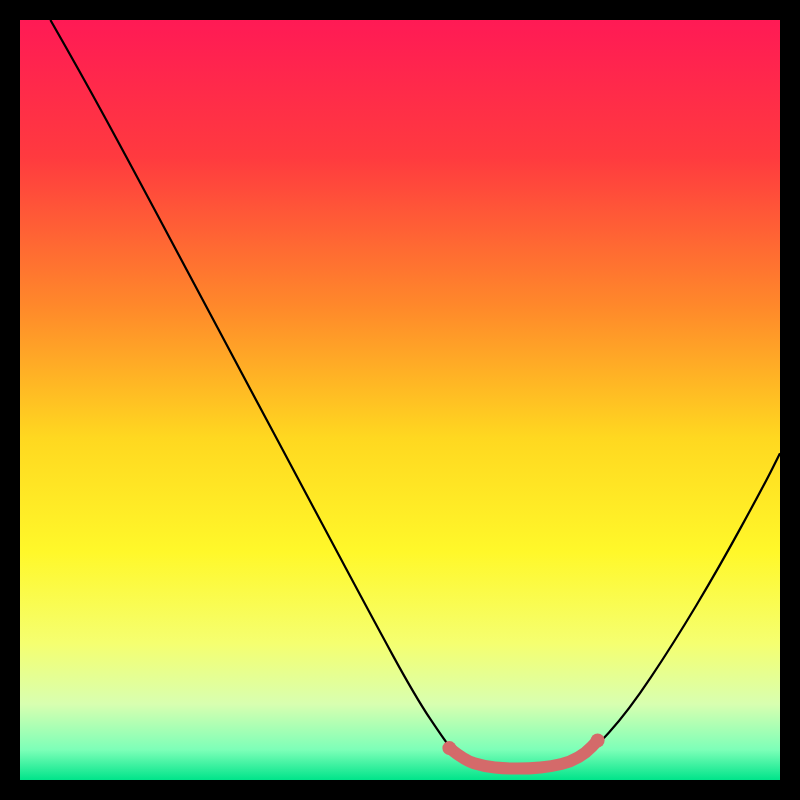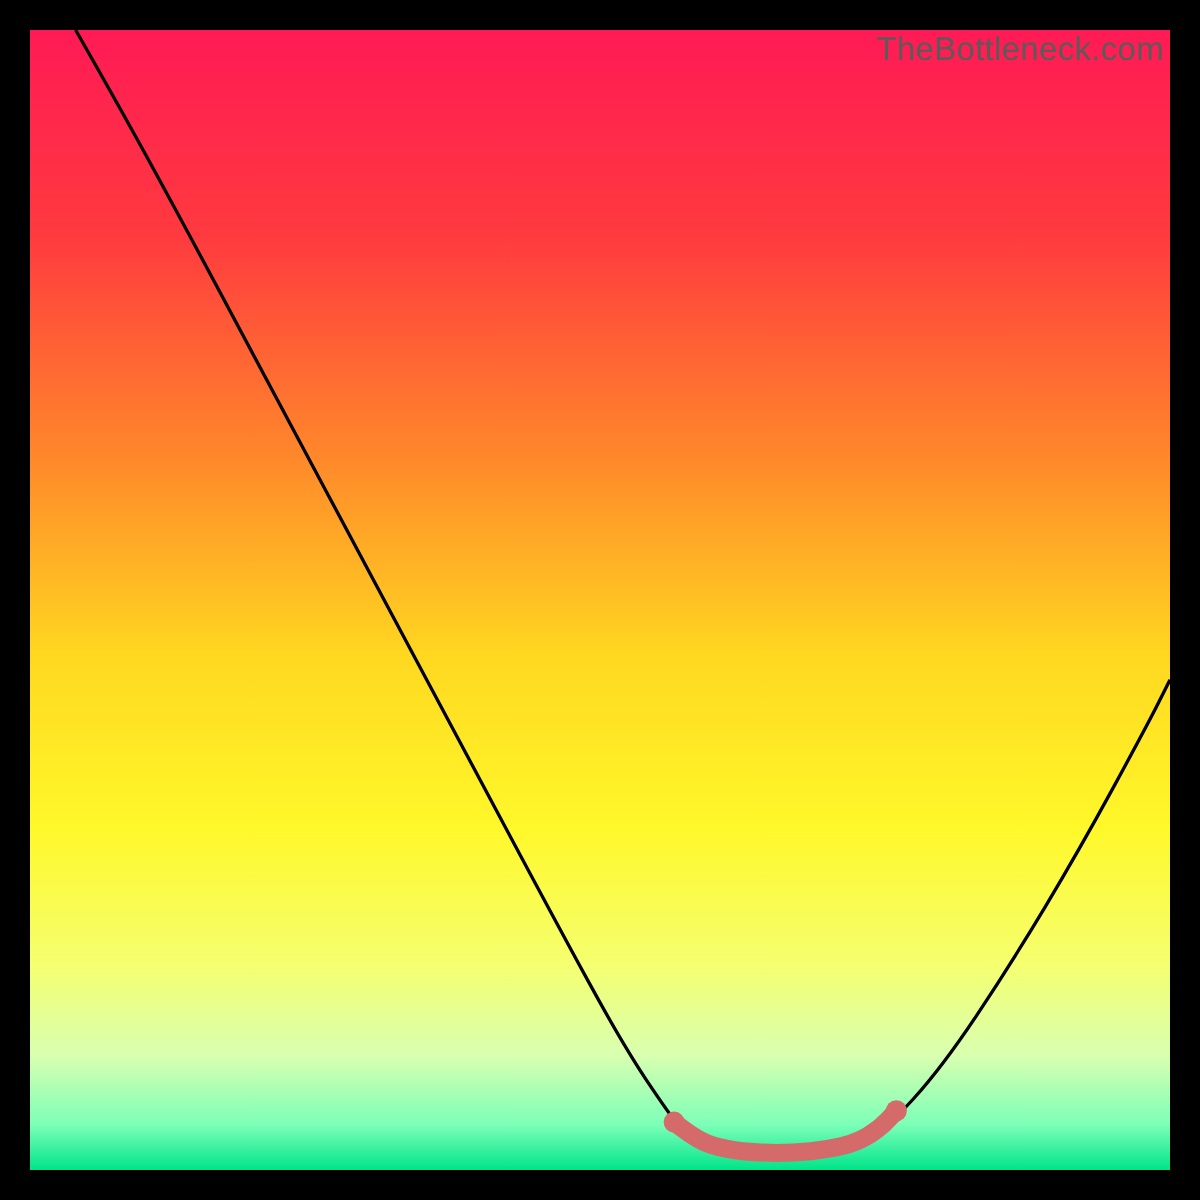--- a/index.html
+++ b/index.html
@@ -59,14 +59,13 @@
         </linearGradient>
     </defs>
     <rect id="bg-rect" x="0" y="0" width="760" height="760" fill="url(#bg-grad)"></rect>
     <path id="curve-path" fill="none" d="M 30.400000000000002 0 Q 60.800000000000004 53.19999999999993 83.60000000000001 95 Q 106.4 136.80000000000007 136.8 193.8 Q 167.2 250.79999999999995 197.6 307.79999999999995 Q 228 364.8 258.4 421.8 Q 288.8 478.8 319.20000000000005 535.8 Q 349.6 592.8 372.4 634.5999999999999 Q 395.2 676.4 410.4 699.2 Q 425.6 722 433.2 731.5 Q 440.79999999999995 741 448.4 744.8 Q 456 748.6 471.20000000000005 749.74 Q 486.40000000000003 750.88 501.6 750.88 Q 516.8000000000001 750.88 532 748.6 Q 547.1999999999999 746.32 558.5999999999999 739.86 Q 570 733.4 589 712.5 Q 608 691.6 630.8 657.4000000000001 Q 653.6 623.2 676.4000000000001 585.2 Q 699.2 547.2 722 505.4 Q 744.8 463.59999999999997 752.4 448.4 T 760 433.2" stroke="#000000" stroke-width="2.2"></path>
     <path id="highlight-path" fill="none" stroke-linecap="round" stroke-linejoin="round" d="M 429.4 728.08 Q 444.59999999999997 740.24 454.09999999999997 743.28 Q 463.59999999999997 746.32 475 747.46 Q 486.40000000000003 748.6 497.80000000000007 748.6 Q 509.20000000000005 748.6 520.6 747.46 Q 532 746.32 541.5 744.04 Q 551 741.76 558.6 737.2 Q 566.2 732.64 571.9000000000001 726.56 T 577.6 720.48" stroke="#d46a6a" stroke-width="12"></path>
     <g id="highlight-dots">
         <circle cx="429.4" cy="728.08" r="7" fill="#d46a6a"></circle>
         <circle cx="577.6" cy="720.48" r="7" fill="#d46a6a"></circle>
       </g>
   </svg>
-  <div class="watermark">TheBottleneck.com</div>
 </div>
 
 </body></html>

